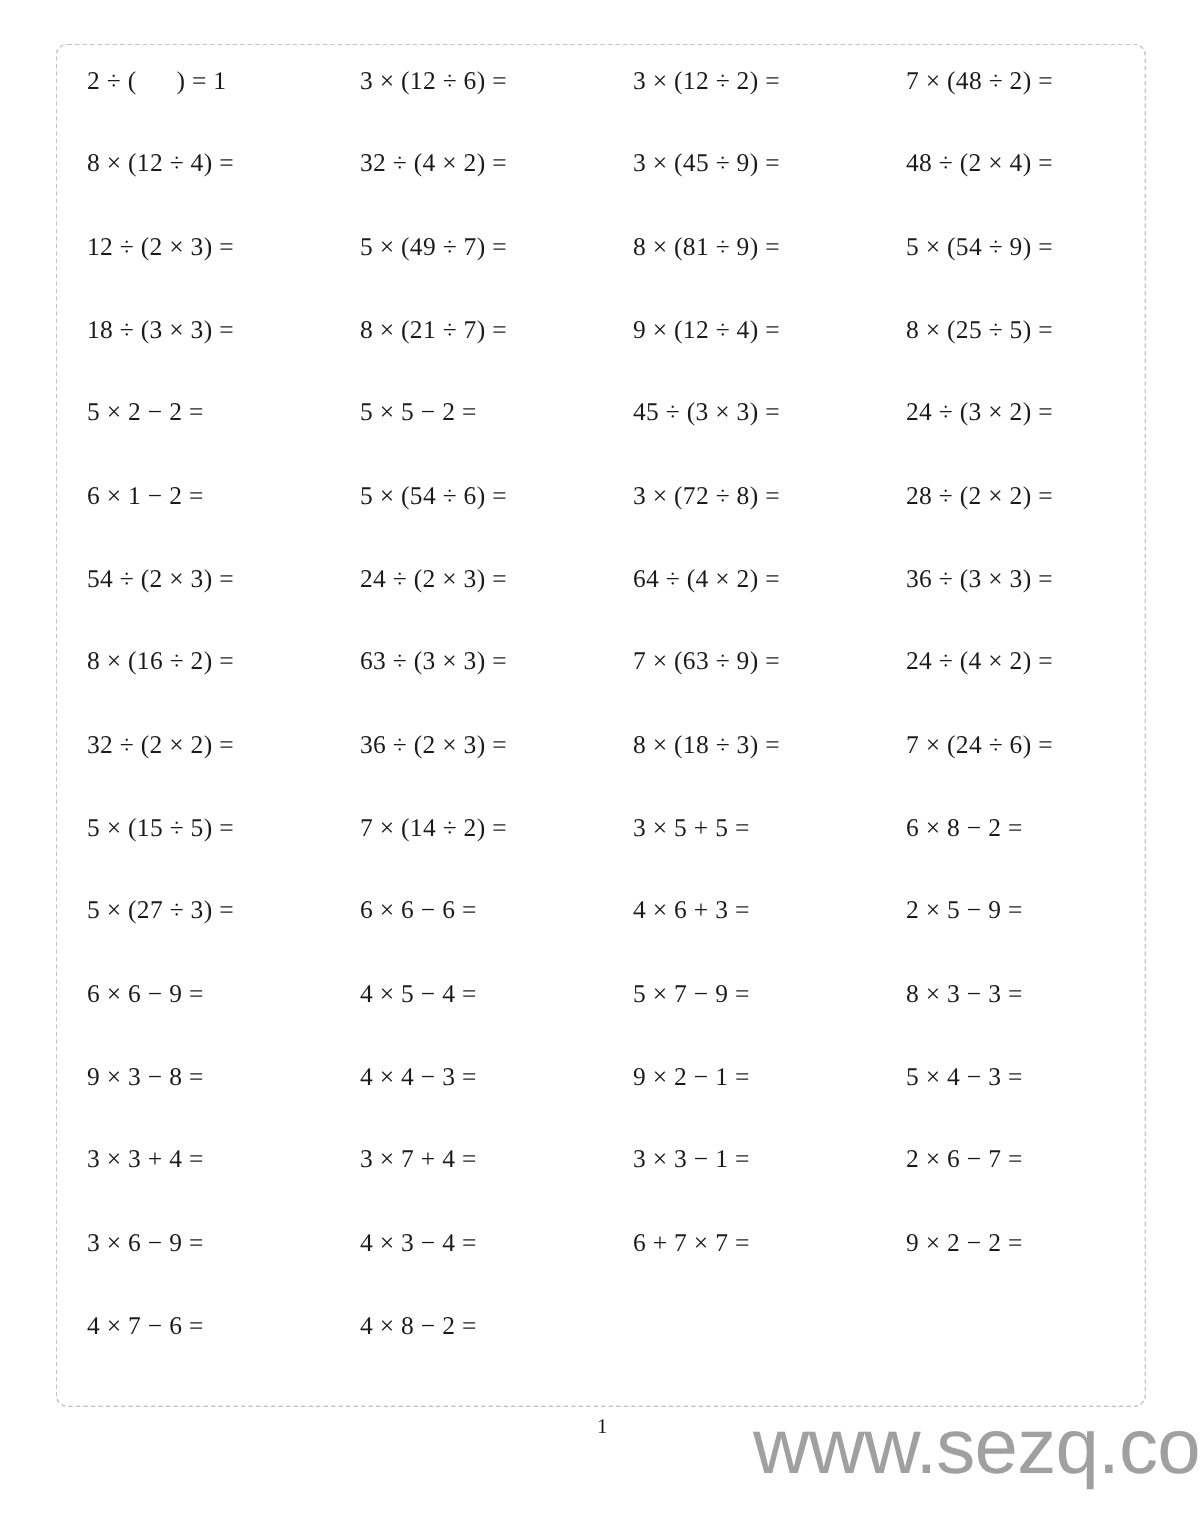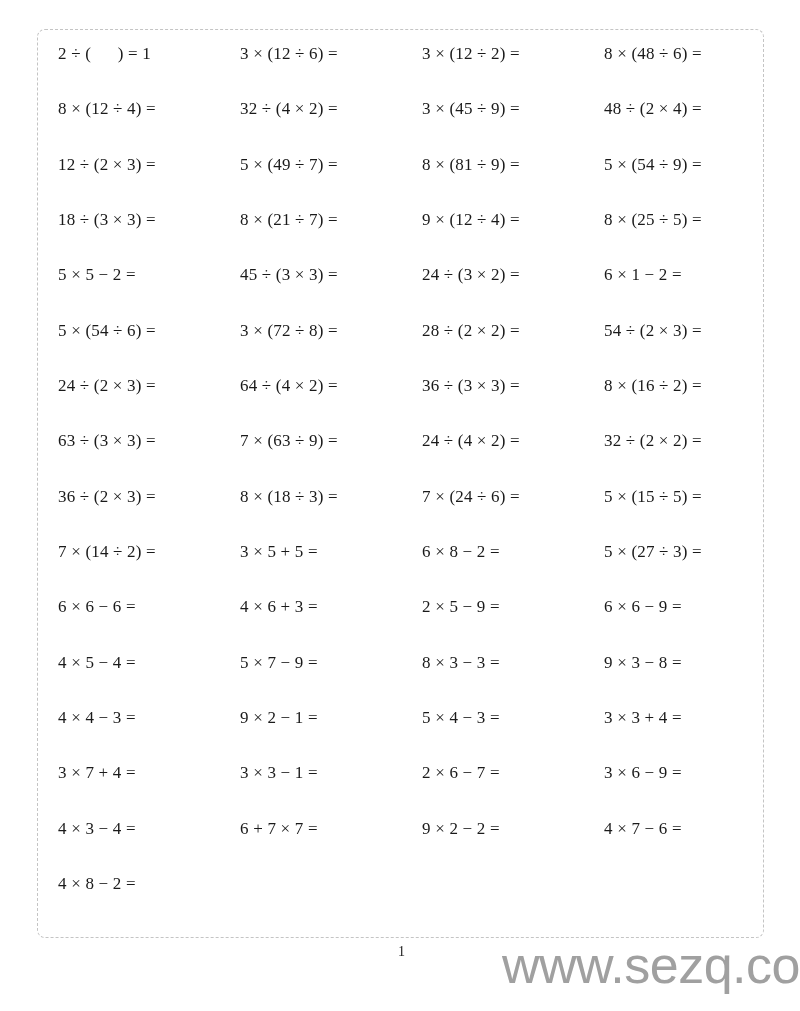--- a/index.html
+++ b/index.html
@@ -34,33 +34,34 @@
 </style>
 </head>
 <body>
 
 <div class="sheet"></div>
 
 <div class="grid" id="grid">
     <div class="problem">2 ÷ (      ) = 1</div>
     <div class="problem">3 × (12 ÷ 6) =</div>
     <div class="problem">3 × (12 ÷ 2) =</div>
-    <div class="problem">8 × (48 ÷ 6) =</div>
+    <div class="problem">7 × (48 ÷ 2) =</div>
     <div class="problem">8 × (12 ÷ 4) =</div>
     <div class="problem">32 ÷ (4 × 2) =</div>
     <div class="problem">3 × (45 ÷ 9) =</div>
     <div class="problem">48 ÷ (2 × 4) =</div>
     <div class="problem">12 ÷ (2 × 3) =</div>
     <div class="problem">5 × (49 ÷ 7) =</div>
     <div class="problem">8 × (81 ÷ 9) =</div>
     <div class="problem">5 × (54 ÷ 9) =</div>
     <div class="problem">18 ÷ (3 × 3) =</div>
     <div class="problem">8 × (21 ÷ 7) =</div>
     <div class="problem">9 × (12 ÷ 4) =</div>
     <div class="problem">8 × (25 ÷ 5) =</div>
+    <div class="problem">5 × 2 − 2 =</div>
     <div class="problem">5 × 5 − 2 =</div>
     <div class="problem">45 ÷ (3 × 3) =</div>
     <div class="problem">24 ÷ (3 × 2) =</div>
     <div class="problem">6 × 1 − 2 =</div>
     <div class="problem">5 × (54 ÷ 6) =</div>
     <div class="problem">3 × (72 ÷ 8) =</div>
     <div class="problem">28 ÷ (2 × 2) =</div>
     <div class="problem">54 ÷ (2 × 3) =</div>
     <div class="problem">24 ÷ (2 × 3) =</div>
     <div class="problem">64 ÷ (4 × 2) =</div>

